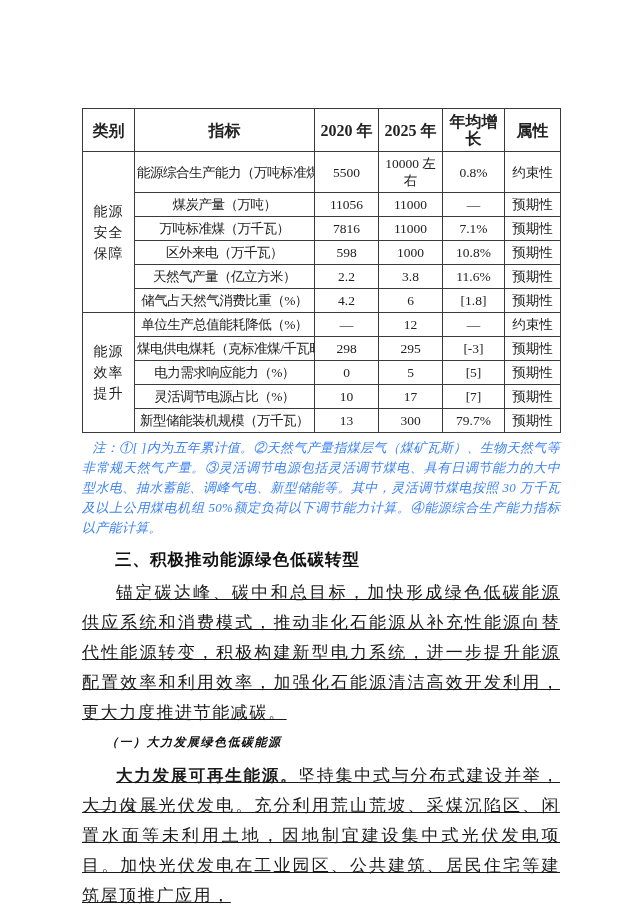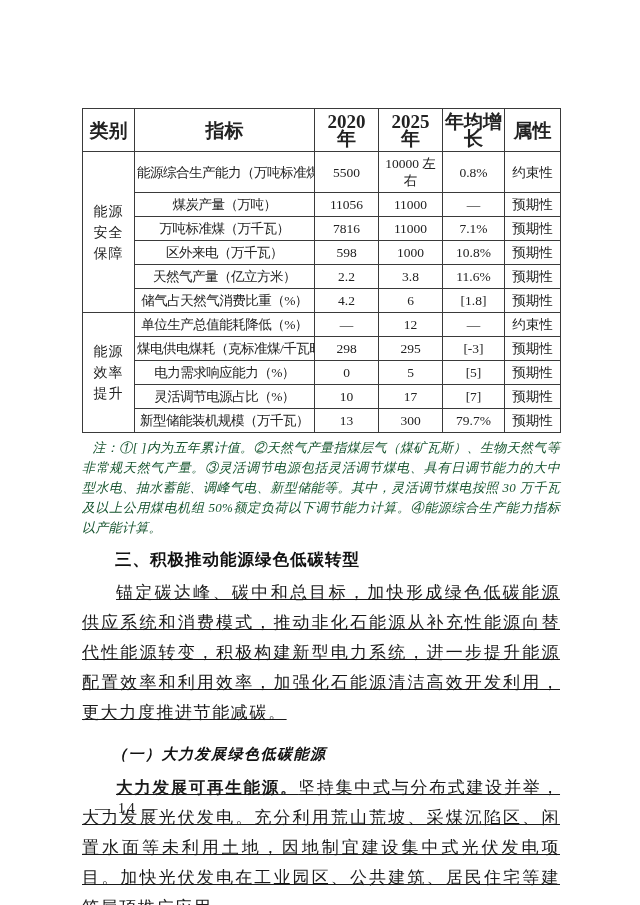--- a/index.html
+++ b/index.html
@@ -32,21 +32,21 @@
     border: 1px solid #3a3a3a;
     text-align: center;
     vertical-align: middle;
     font-size: 13.5px;
     line-height: 17px;
     padding: 3px 2px;
     color: #222;
   }
   table.indicators th {
     font-weight: 700;
-    font-size: 19px;
+    font-size: 16px;
     padding: 4px 2px;
   }
   td.ind {
     white-space: nowrap;
     letter-spacing: -0.5px;
     font-size: 13px;
     overflow: hidden;
   }
   td.cat { padding: 2px 0; margin-left: 25px; }
   .cat-text {
@@ -60,21 +60,21 @@
   td.num { font-size: 13.5px; }
   
   .table-note {
     margin-top: 5px;
     font-size: 13px;
     line-height: 20px;
     font-style: italic;
     letter-spacing: 0.3px;
     text-align: justify;
     text-indent: 0.8em;
-    color: #14532d;
+    color: #3b82f6;
   }
   
   .sec-heading {
     margin-top: 10px;
     font-family: Liberation Mono, monospace;
     font-weight: 700;
     font-size: 16.5px;
     line-height: 26px;
     letter-spacing: 1px;
     text-indent: 2em;
@@ -84,24 +84,24 @@
     margin-top: 4px;
     font-size: 17px;
     line-height: 30px;
     letter-spacing: 1.6px;
     text-align: justify;
     text-indent: 2em;
     color: #1a1a1a;
     text-decoration: underline;
   }
   .sub-heading {
-    margin-top: 12px;
+    margin-top: 0;
     font-weight: 700;
     font-style: italic;
-    font-size: 15px;
+    font-size: 12px;
     line-height: 28px;
     letter-spacing: 1.5px;
     text-indent: 2em;
     color: #111;
   }
   .lead { font-weight: 700; font-family: "Liberation Sans", "DejaVu Sans", sans-serif; font-size: 16.5px; }
   
   .page-number {
     position: absolute;
     left: 95px; top: 800px;

